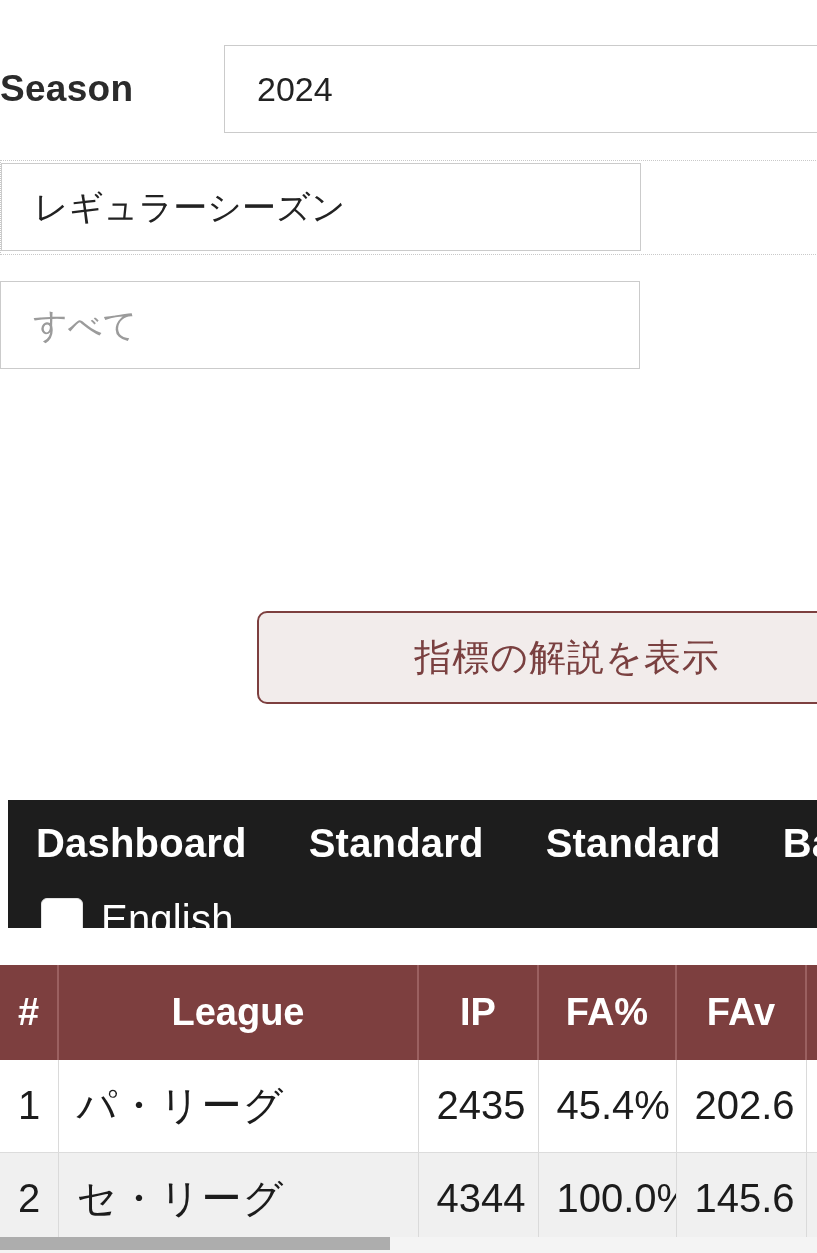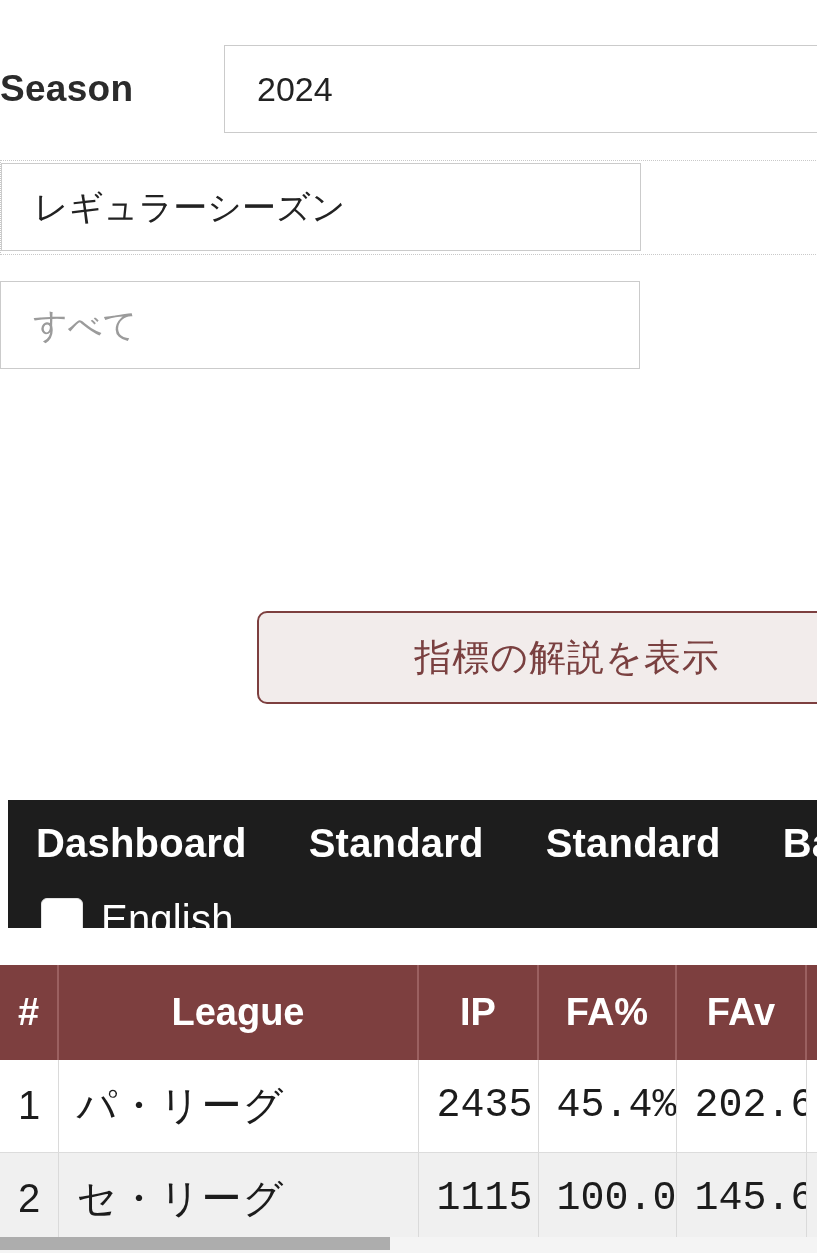--- a/index.html
+++ b/index.html
@@ -200,21 +200,21 @@
     border-bottom: 1px solid #dcdcdc;
     padding: 0 18px;
     vertical-align: middle;
     white-space: nowrap;
     overflow: hidden;
   }
   table.stats tr.odd td  { background: #ffffff; }
   table.stats tr.even td { background: #f0f0f0; }
   td.c-idx   { text-align: left;  padding-left: 16px; font-size: 38px; }
   td.c-name  { text-align: left;  padding-left: 20px; letter-spacing: 1px; }
-  td.c-num   { text-align: right; padding-right: 14px; font-family: Liberation Mono, monospace; }
+  td.c-num   { text-align: right; padding-right: 14px; }
 
   col.w-idx  { width: 58px; }
   col.w-name { width: 360px; }
   col.w-ip   { width: 120px; }
   col.w-fap  { width: 138px; }
   col.w-fav  { width: 130px; }
   col.w-next { width: 194px; }
 
   
   .hscroll {
@@ -314,21 +314,21 @@
           <td class="c-idx">1</td>
           <td class="c-name">パ・リーグ</td>
           <td class="c-num">2435</td>
           <td class="c-num">45.4%</td>
           <td class="c-num">202.6</td>
           <td class="c-num"></td>
         </tr>
         <tr class="even">
           <td class="c-idx">2</td>
           <td class="c-name">セ・リーグ</td>
-          <td class="c-num">1115</td>
+          <td class="c-num">4344</td>
           <td class="c-num">100.0%</td>
           <td class="c-num">145.6</td>
           <td class="c-num"></td>
         </tr>
       </tbody>
     </table>
   </div>
 
   <div class="hscroll">
     <div class="hscroll-thumb" style="width: 390px;"></div>

